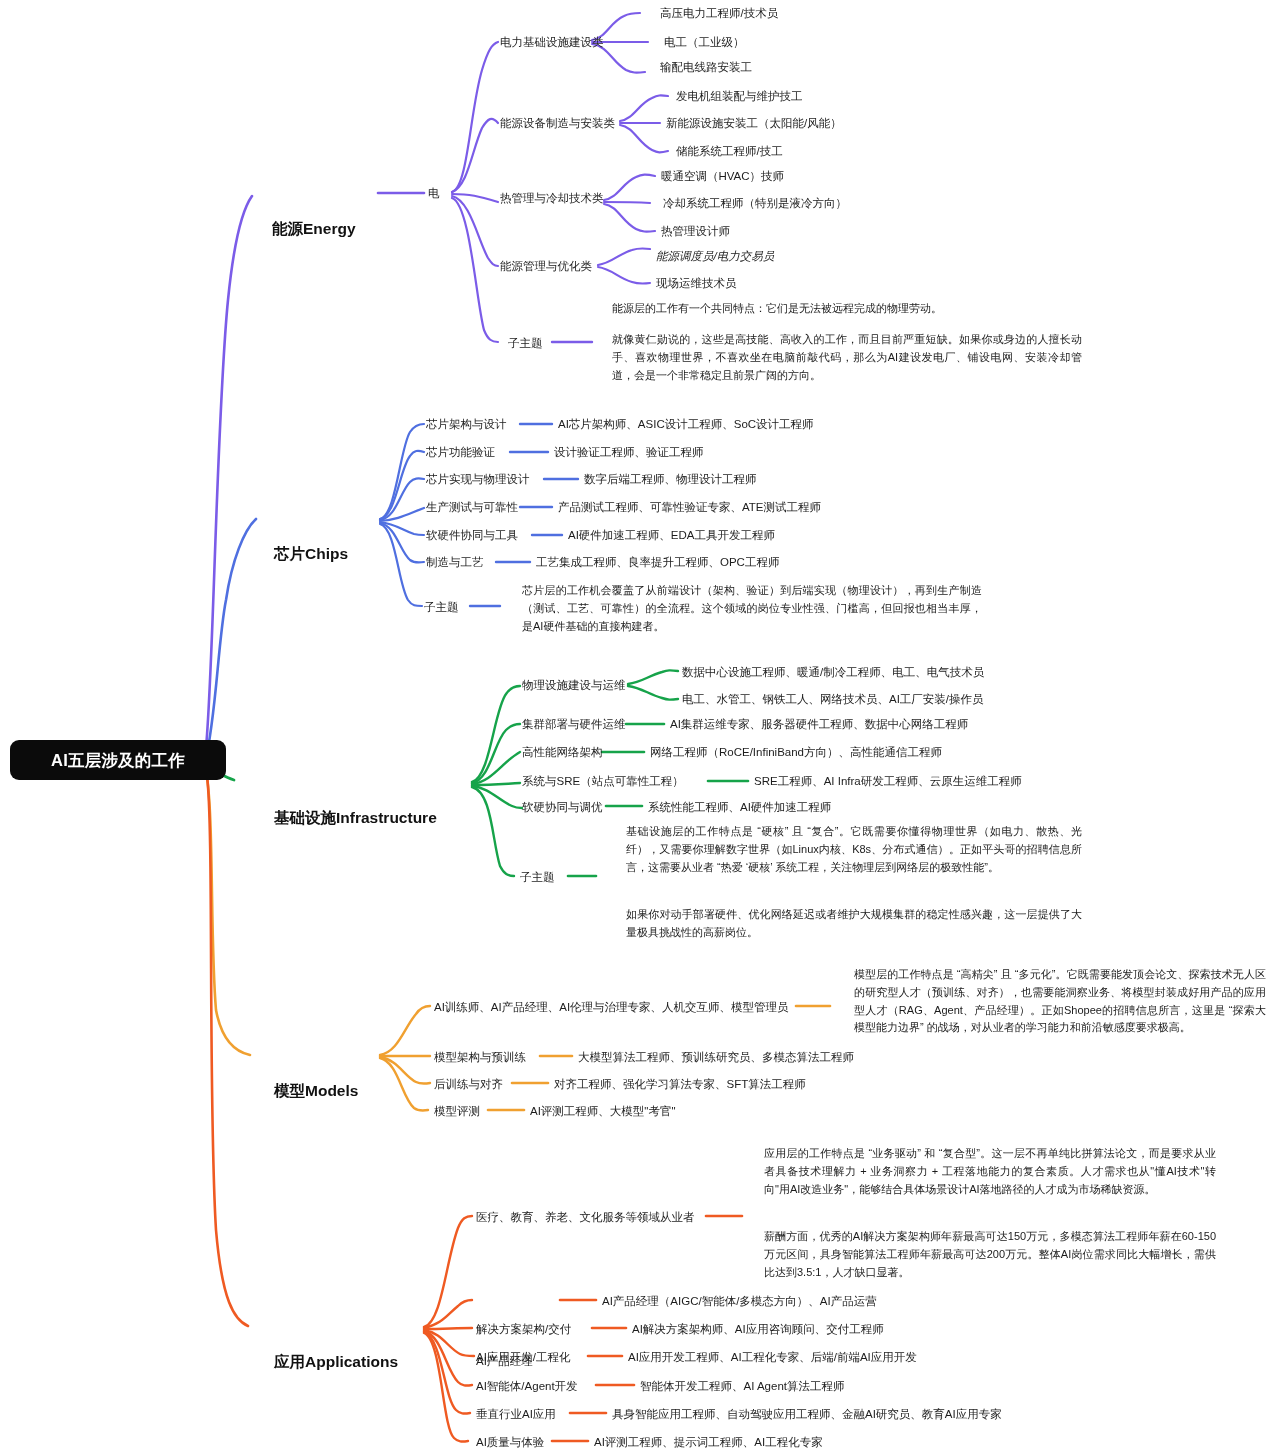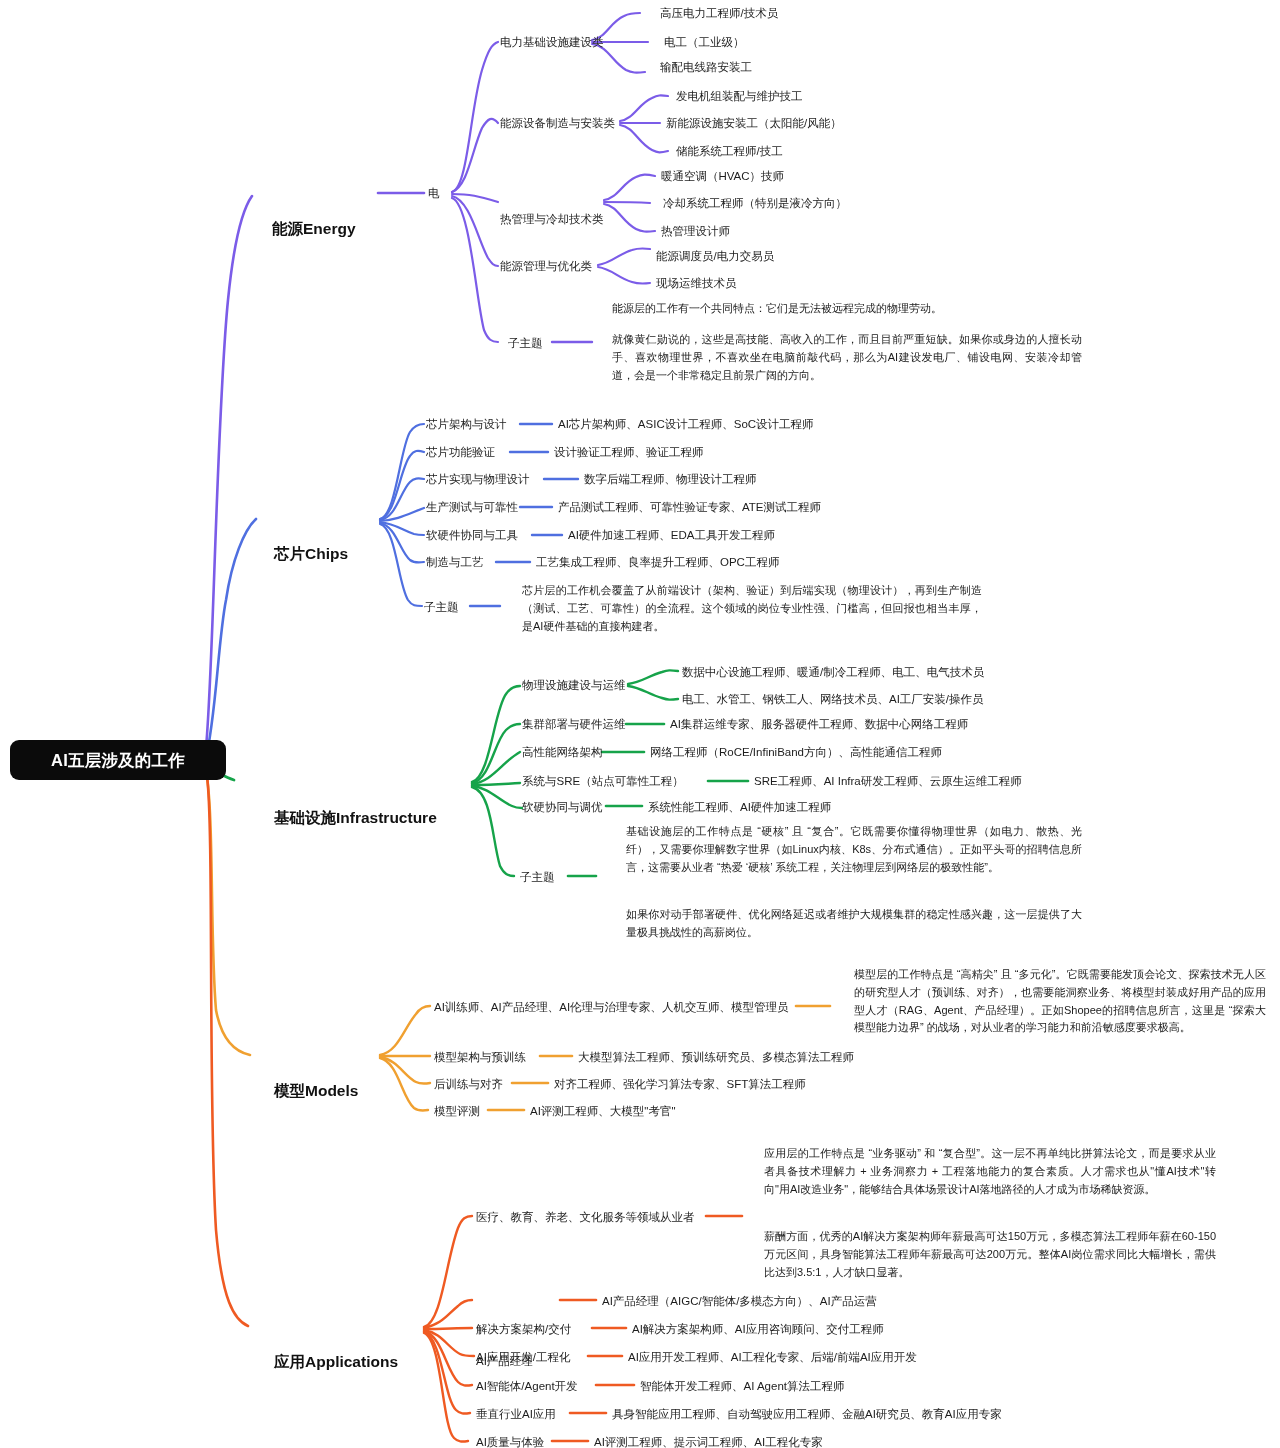--- a/index.html
+++ b/index.html
@@ -140,27 +140,27 @@
   <div class="node l2" style="left:500px;top:35px;">电力基础设施建设类</div>
   <div class="node l3" style="left:660px;top:6px;">高压电力工程师/技术员</div>
   <div class="node l3" style="left:664px;top:35px;">电工（工业级）</div>
   <div class="node l3" style="left:660px;top:48px;margin-top:12px;">输配电线路安装工</div>
 
   <div class="node l2" style="left:500px;top:116px;">能源设备制造与安装类</div>
   <div class="node l3" style="left:676px;top:89px;">发电机组装配与维护技工</div>
   <div class="node l3" style="left:666px;top:116px;">新能源设施安装工（太阳能/风能）</div>
   <div class="node l3" style="left:676px;top:144px;">储能系统工程师/技工</div>
 
-  <div class="node l2" style="left:500px;top:212px;">热管理与冷却技术类</div>
+  <div class="node l2" style="left:500px;top:191px;">热管理与冷却技术类</div>
   <div class="node l3" style="left:661px;top:169px;">暖通空调（HVAC）技师</div>
   <div class="node l3" style="left:663px;top:196px;">冷却系统工程师（特别是液冷方向）</div>
   <div class="node l3" style="left:661px;top:224px;">热管理设计师</div>
 
   <div class="node l2" style="left:500px;top:259px;">能源管理与优化类</div>
-  <div class="node l3" style="left:656px;top:249px;">能源调度员/电力交易员</div>
+  <div class="node l3" style="left:656px;top:249px;font-style:italic;">能源调度员/电力交易员</div>
   <div class="node l3" style="left:656px;top:276px;">现场运维技术员</div>
 
   <div class="node l2" style="left:508px;top:336px;">子主题</div>
   <div class="para" style="left:596px;top:300px;width:470px;">能源层的工作有一个共同特点：它们是无法被远程完成的物理劳动。</div>
   <div class="para" style="left:596px;top:331px;width:470px;">就像黄仁勋说的，这些是高技能、高收入的工作，而且目前严重短缺。如果你或身边的人擅长动手、喜欢物理世界，不喜欢坐在电脑前敲代码，那么为AI建设发电厂、铺设电网、安装冷却管道，会是一个非常稳定且前景广阔的方向。</div>
 
   <div class="node l1" style="left:274px;top:508px;">芯片Chips</div>
 
   <div class="node l2" style="left:426px;top:417px;">芯片架构与设计</div>
   <div class="node l3" style="left:558px;top:417px;">AI芯片架构师、ASIC设计工程师、SoC设计工程师</div>

